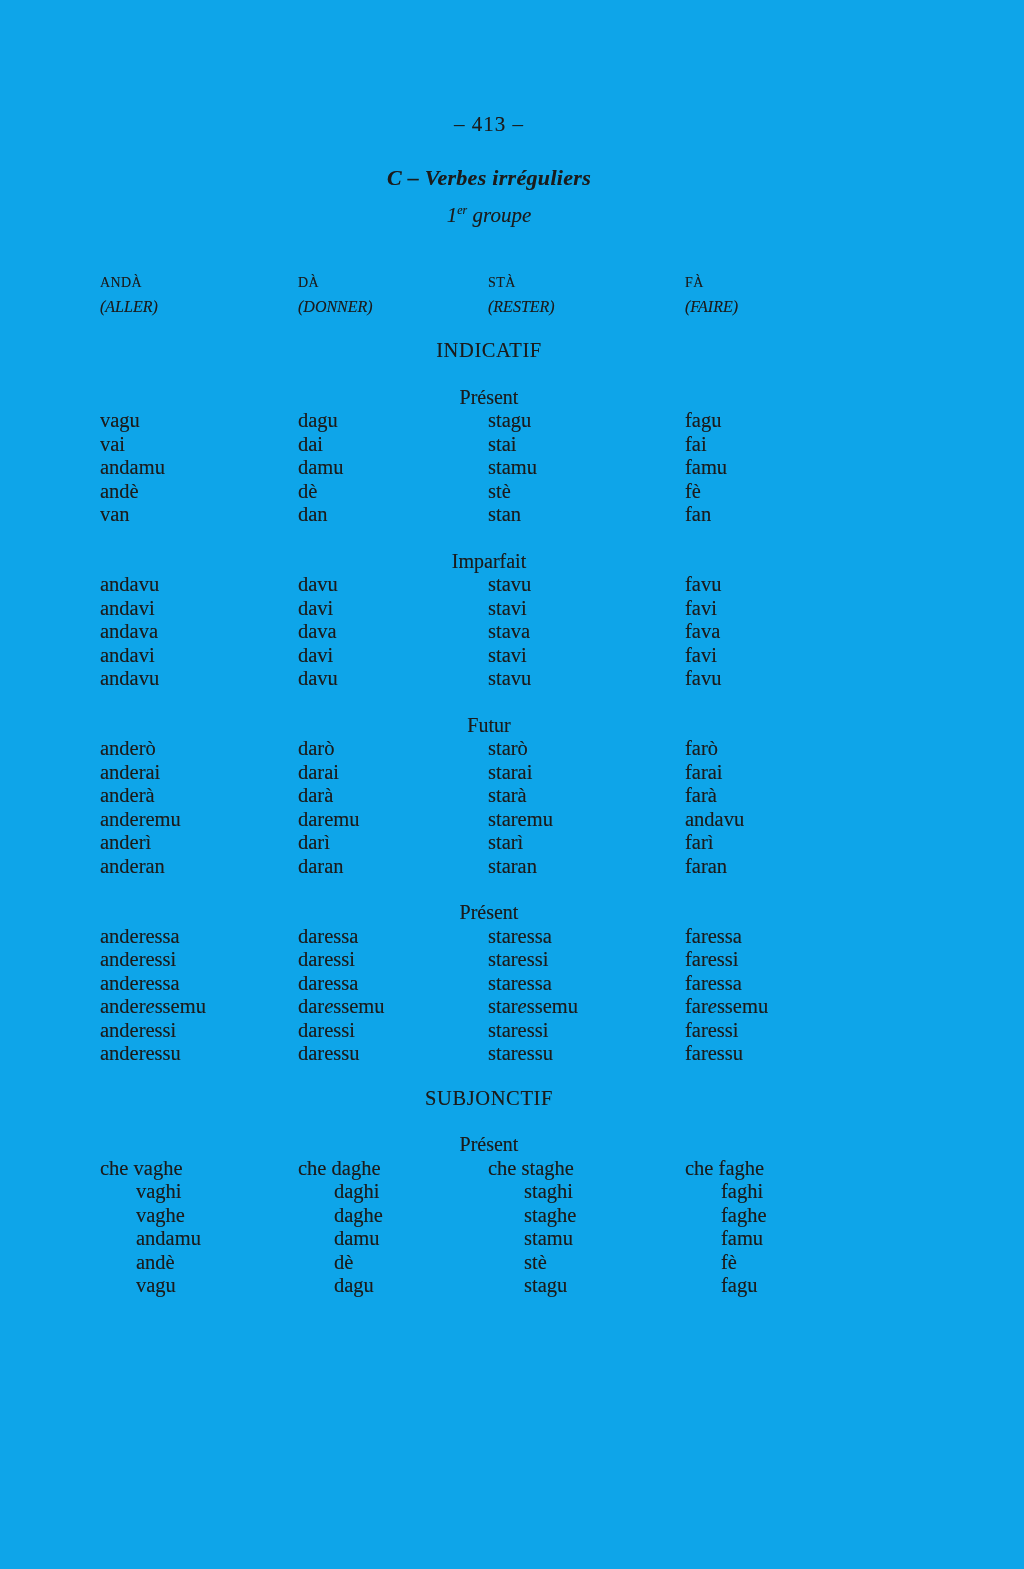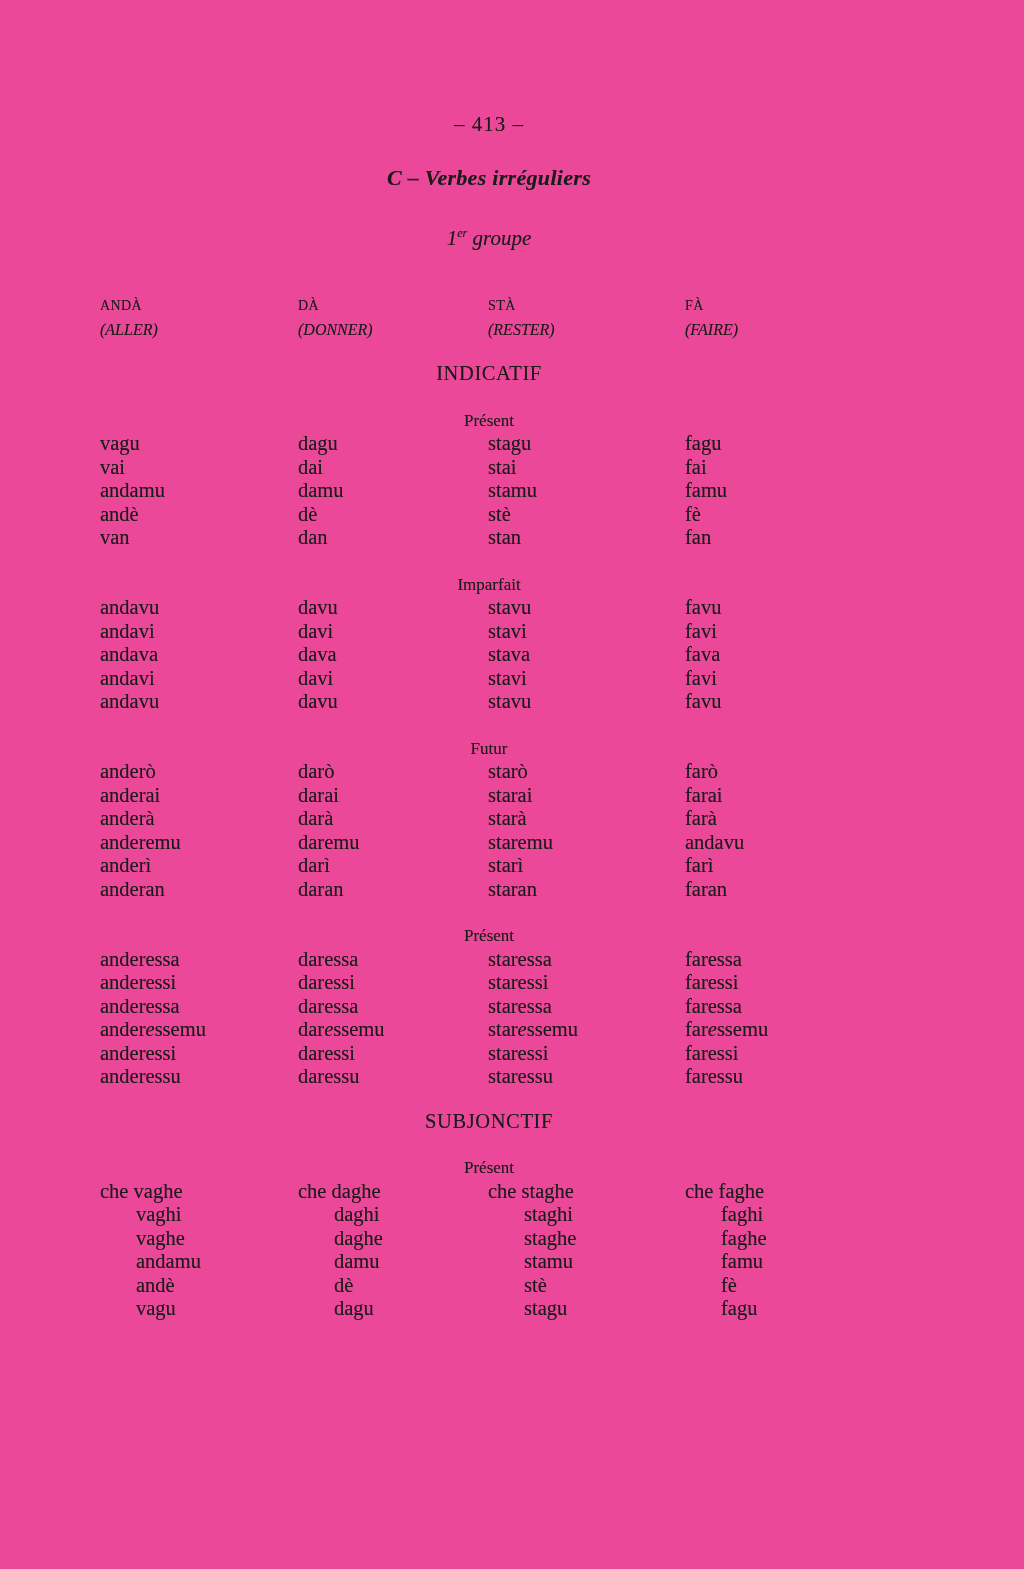--- a/index.html
+++ b/index.html
@@ -4,21 +4,21 @@
 <style>
   html, body {
     margin: 0;
     padding: 0;
     background: #ffffff;
   }
   .page {
     position: relative;
     width: 1024px;
     height: 1569px;
-    background: #ec4899;
+    background: #0ea5e9;
     overflow: hidden;
     font-family: "Liberation Serif", "DejaVu Serif", serif;
     color: #1b1b1b;
   }
   .content {
     position: absolute;
     left: 100px;
     top: 0;
     width: 778px;
   }
@@ -33,21 +33,21 @@
   .doc-title {
     margin-top: 29px;
     font-size: 22px;
     font-weight: bold;
     font-style: italic;
     line-height: 25px;
     letter-spacing: 0.3px;
     text-align: center;
   }
   .doc-subtitle {
-    margin-top: 36px;
+    margin-top: 13px;
     font-size: 21px;
     font-style: italic;
     line-height: 24px;
   }
   .doc-subtitle sup {
     font-size: 12px;
     vertical-align: super;
     line-height: 0;
   }
 
@@ -69,21 +69,21 @@
   }
 
   .mood-header {
     margin-top: 21px;
     font-size: 20.5px;
     letter-spacing: 0.6px;
     line-height: 23.5px;
   }
   .tense-block { margin-top: 23px; }
   .tense-label {
-    font-size: 17px;
+    font-size: 20px;
     line-height: 23.5px;
   }
   .conj-cell {
     font-size: 20.5px;
     line-height: 23.5px;
     white-space: nowrap;
   }
   .conj-cell.indented { padding-left: 36px; }
 
   

